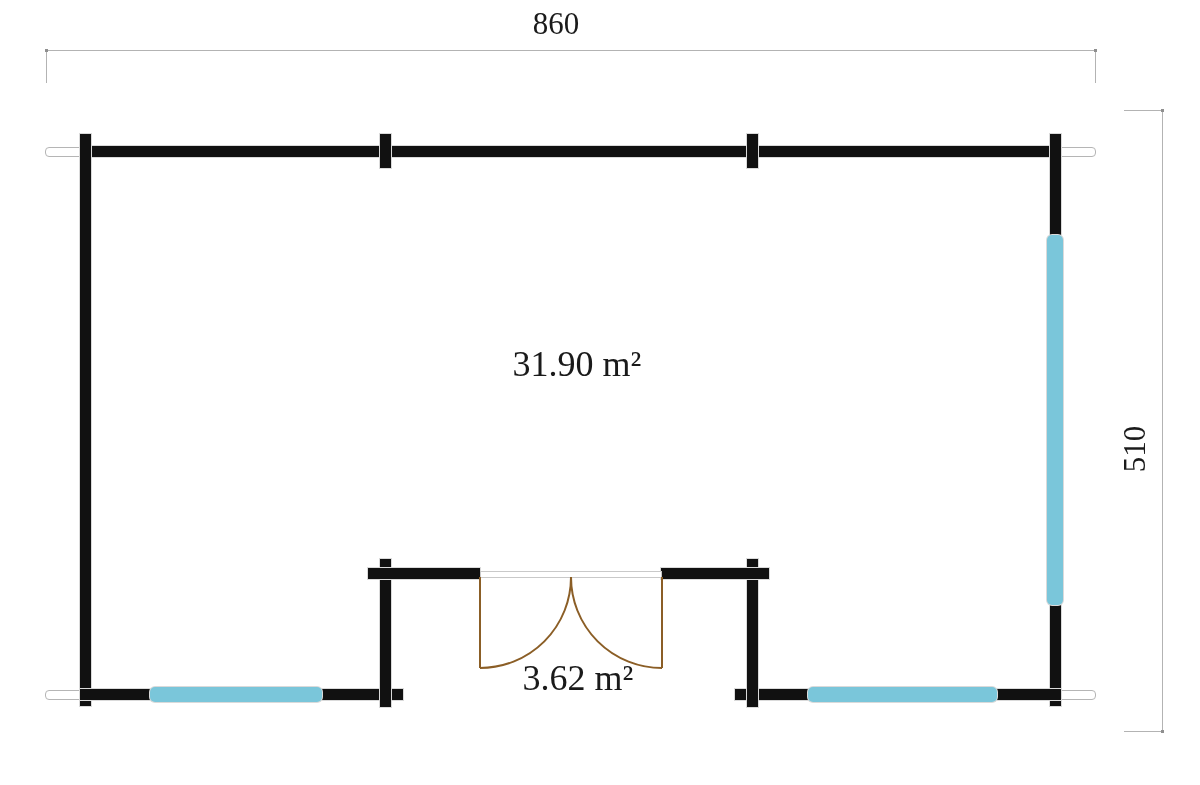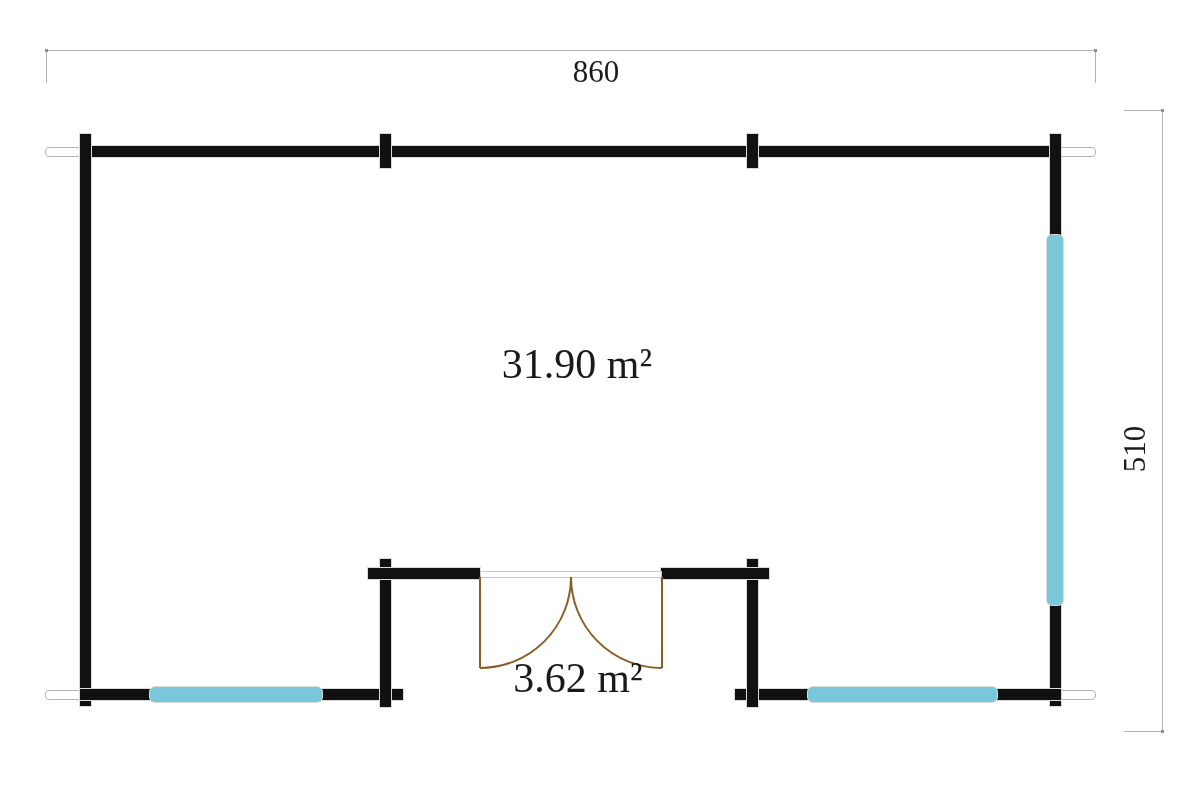--- a/index.html
+++ b/index.html
@@ -42,41 +42,41 @@
   .dim-text{
     position:absolute;
     color:var(--text);
     font-size:31px;
     line-height:1;
     white-space:nowrap;
   }
   .area-label{
     position:absolute;
     color:var(--text);
-    font-size:42px;
+    font-size:36px;
     line-height:1;
     white-space:nowrap;
     transform:translate(-50%,-50%);
   }
   .rot-left{transform:translate(-50%,-50%) rotate(-90deg);}
   .threshold{
     position:absolute;
     background:#ffffff;
     border:1px solid #c9c9c9;
     box-sizing:border-box;
   }
   #door-svg{position:absolute;left:0;top:0;pointer-events:none;}
   #door-svg path{stroke:var(--door);stroke-width:2;fill:none;}
 </style>
 </head>
 <body>
 
 <div id="plan-canvas">
 
-  <div class="dim-text" style="left:596px;top:8px;transform:translateX(-50%);margin-top:48px;">860</div>
+  <div class="dim-text" style="left:556px;top:8px;transform:translateX(-50%);">860</div>
   <div class="dim-line" style="left:46px;top:50px;width:1049px;height:1px;"></div>
   <div class="dim-line" style="left:46px;top:50px;width:1px;height:33px;"></div>
   <div class="dim-line" style="left:1095px;top:50px;width:1px;height:33px;"></div>
   <div class="dim-dot" style="left:45px;top:49px;"></div>
   <div class="dim-dot" style="left:1094px;top:49px;"></div>
 
   <div class="dim-text rot-left" style="left:1134px;top:449px;">510</div>
   <div class="dim-line" style="left:1162px;top:110px;width:1px;height:621px;"></div>
   <div class="dim-line" style="left:1124px;top:110px;width:38px;height:1px;"></div>
   <div class="dim-line" style="left:1124px;top:731px;width:38px;height:1px;"></div>

